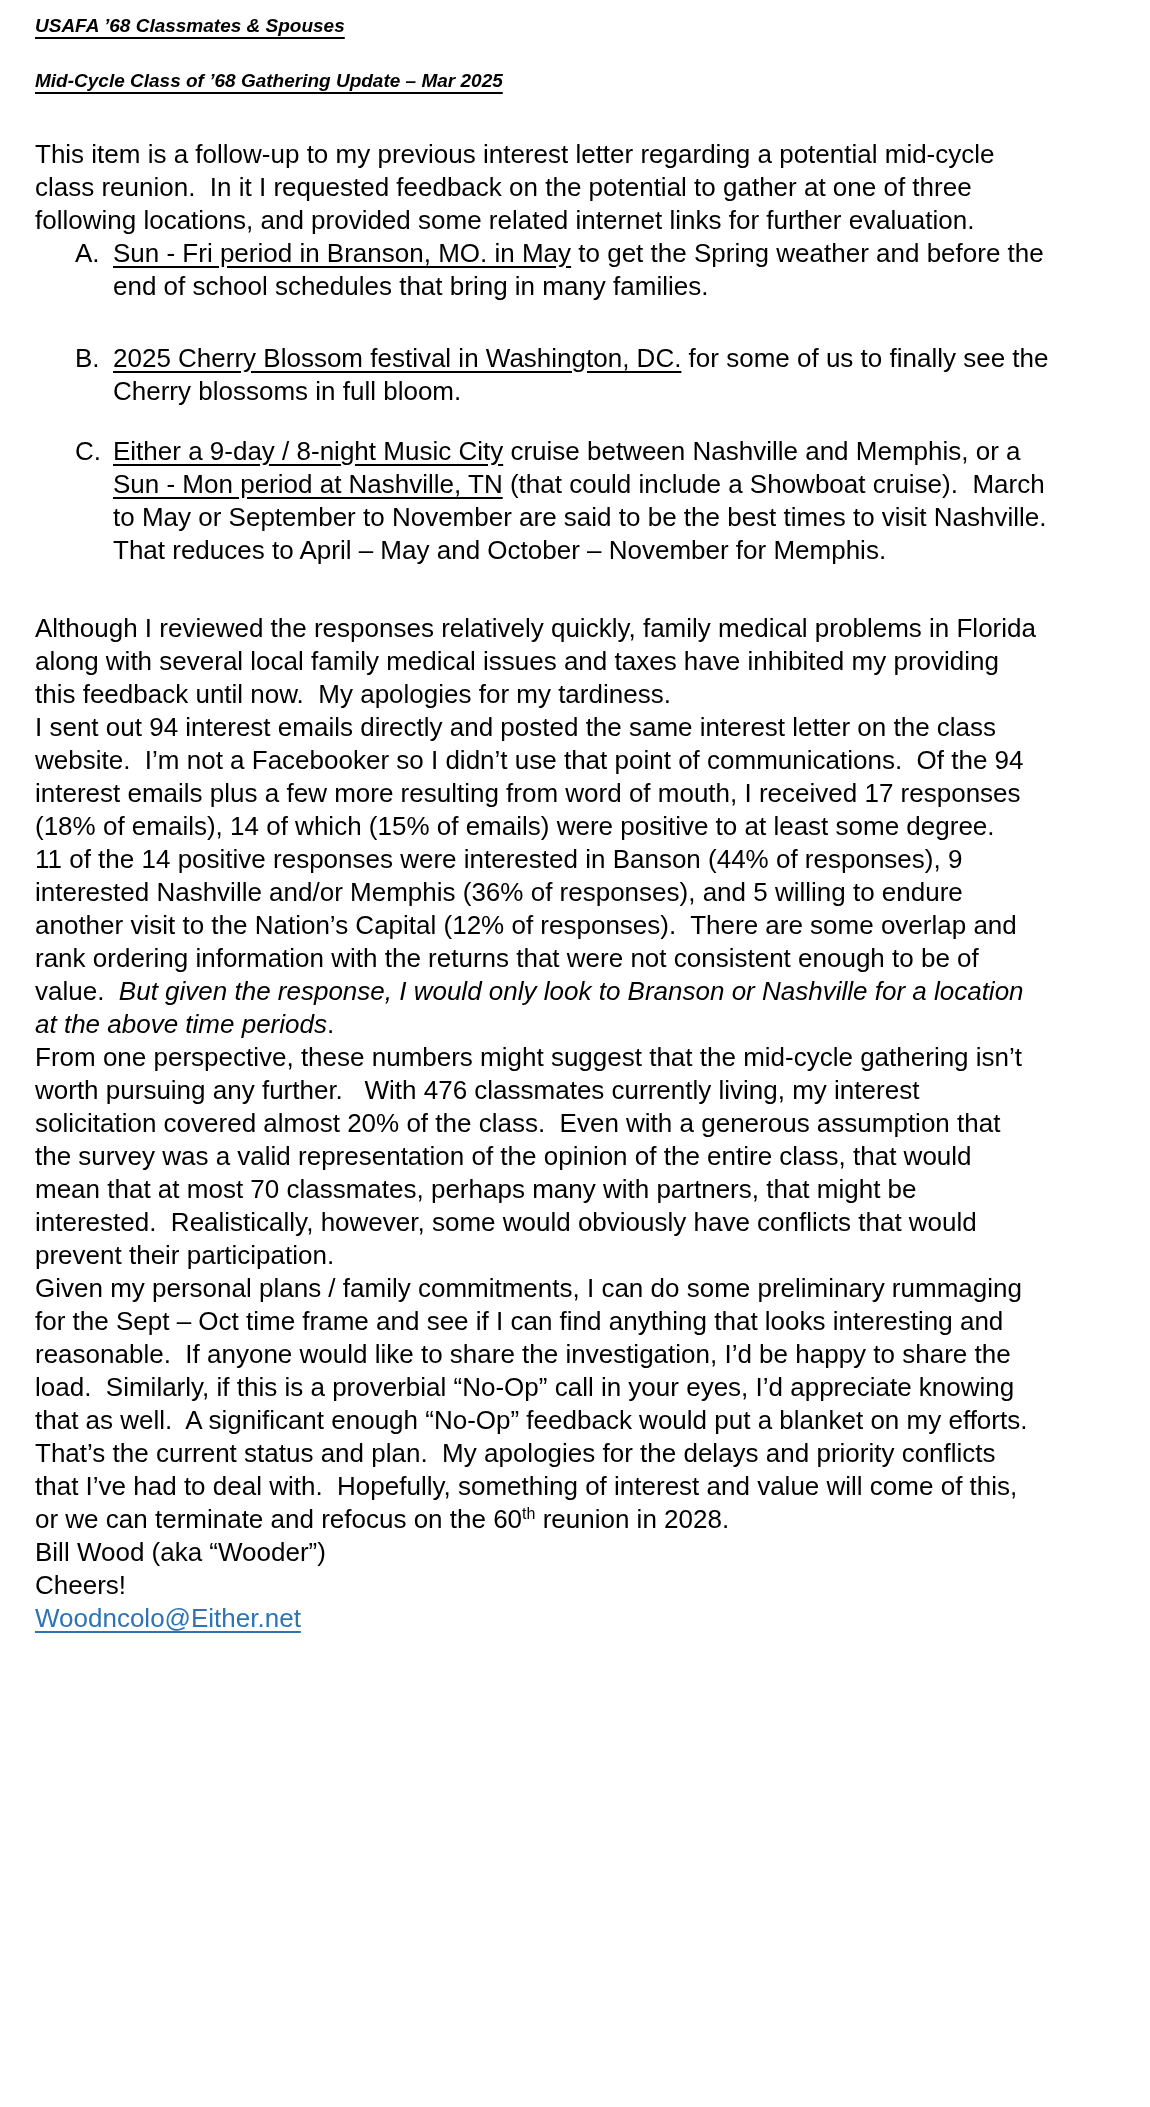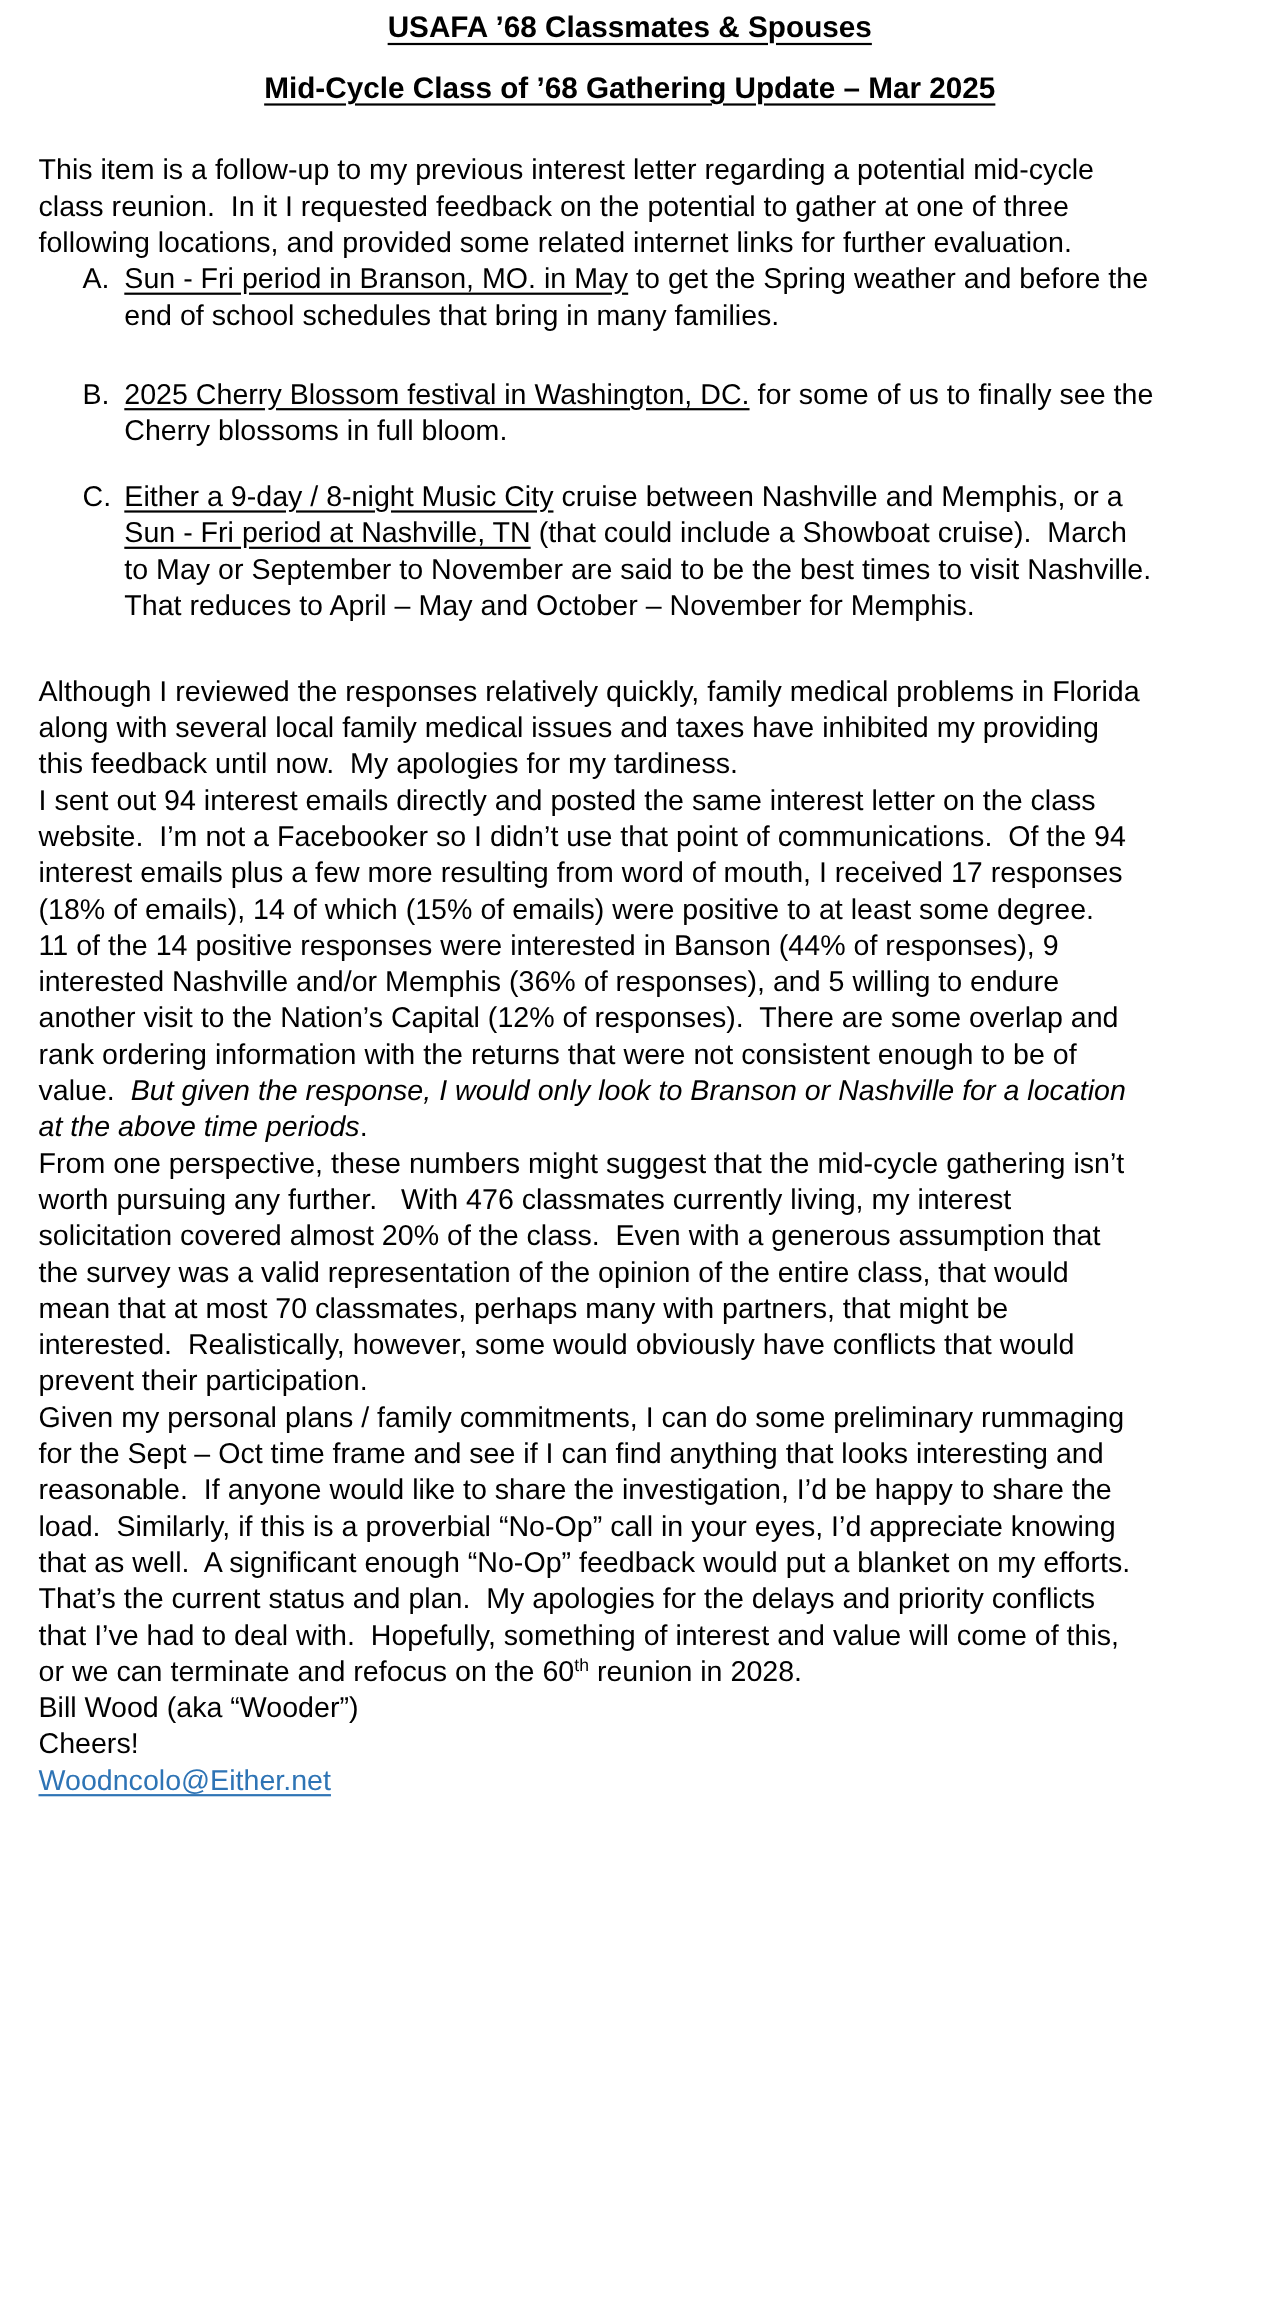--- a/index.html
+++ b/index.html
@@ -10,25 +10,26 @@
     box-sizing: border-box;
     padding: 9px 40px 0 35px;
     background: #ffffff;
     color: #000000;
     font-family: "Liberation Sans", "DejaVu Sans", sans-serif;
     font-size: 26px;
     line-height: 33px;
     overflow: hidden;
   }
   .title {
-    font-size: 27px;
+    font-size: 19px;
     font-weight: bold;
-    text-align: center;
+    text-align: left;
     margin: 0 0 22px 0;
     white-space: pre;
+    font-style: italic;
   }
   .title.subtitle { margin: 0 0 41px 0; }
   .title .tx {
     text-decoration: underline;
     text-decoration-thickness: 2px;
     text-underline-offset: 5px;
   }
   p.para { margin: 0; white-space: pre; }
   .p-intro       { margin-bottom: 66px; }
   .p-although    { margin-bottom: 37px; }
@@ -82,21 +83,21 @@
 
   <div class="options">
 
     <div class="opt opt-a"><span class="opt-marker">A.</span><span class="opt-body"><span class="u">Sun - Fri period in Branson, MO. in May</span><span> to get the Spring weather and before the
 end of school schedules that bring in many families.</span></span></div>
 
     <div class="opt opt-b"><span class="opt-marker">B.</span><span class="opt-body"><span class="u">2025 Cherry Blossom festival in Washington, DC.</span><span> for some of us to finally see the
 Cherry blossoms in full bloom.</span></span></div>
 
     <div class="opt opt-c"><span class="opt-marker">C.</span><span class="opt-body"><span class="u">Either a 9-day / 8-night Music City</span><span> cruise between Nashville and Memphis, or a
-</span><span class="u">Sun - Fri period at Nashville, TN</span><span> (that could include a Showboat cruise).  March
+</span><span class="u">Sun - Mon period at Nashville, TN</span><span> (that could include a Showboat cruise).  March
 to May or September to November are said to be the best times to visit Nashville.
 That reduces to April – May and October – November for Memphis.</span></span></div>
 
   </div>
 
   <p class="para p-although">Although I reviewed the responses relatively quickly, family medical problems in Florida
 along with several local family medical issues and taxes have inhibited my providing
 this feedback until now.  My apologies for my tardiness.</p>
 
   <p class="para p-sent">I sent out 94 interest emails directly and posted the same interest letter on the class

